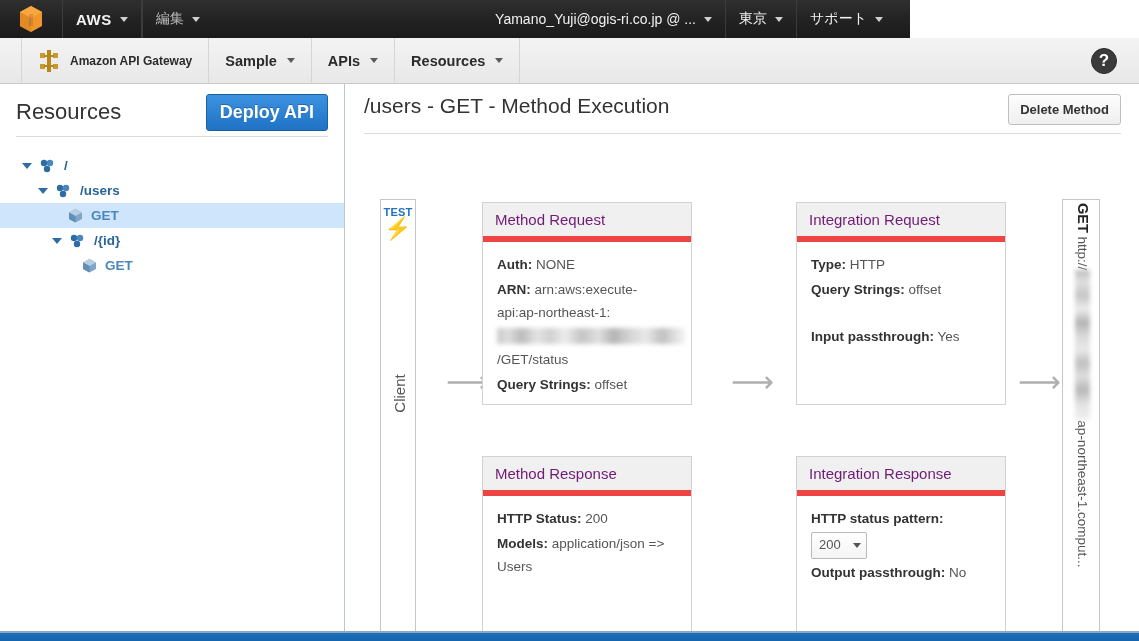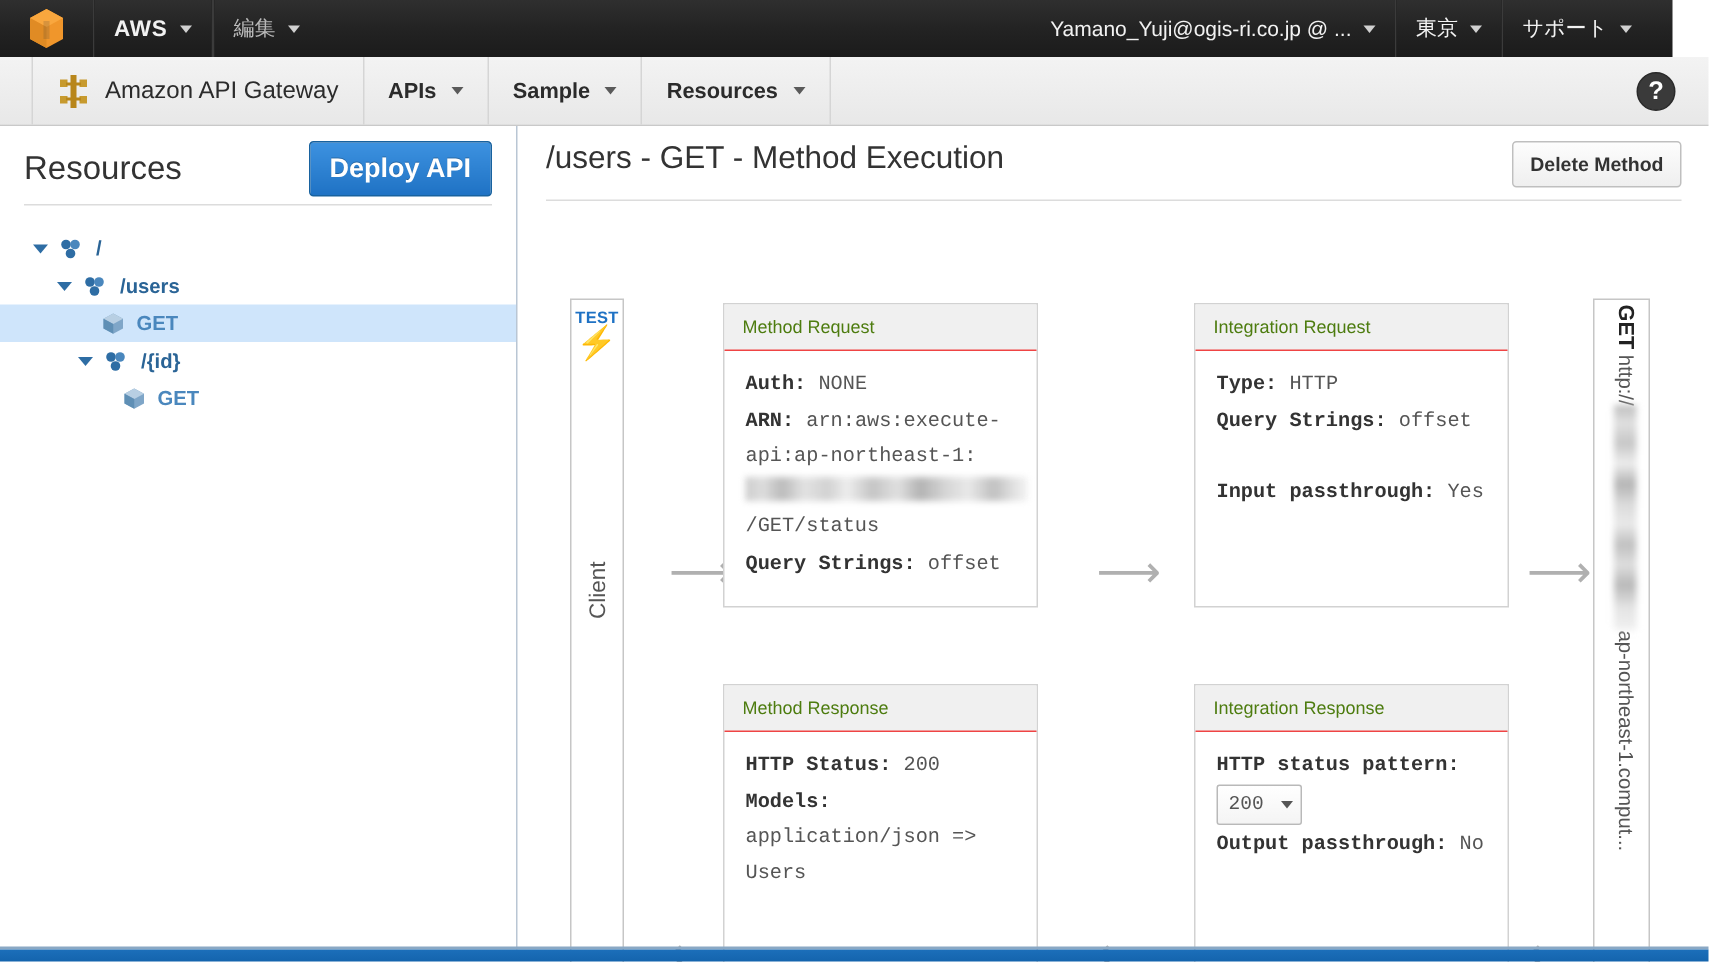--- a/index.html
+++ b/index.html
@@ -9,21 +9,21 @@
     width: 1139px; height: 641px;
     overflow: hidden;
     background: #ffffff;
     font-family: "Liberation Sans", sans-serif;
     -webkit-font-smoothing: antialiased;
   }
 
   
   .aws-topbar {
     position: absolute; top: 0; left: 0;
-    width: 1115px; height: 38px;
+    width: 910px; height: 38px;
     background: linear-gradient(to bottom, #2f2f2f 0%, #232323 50%, #1b1b1b 100%);
     display: flex; align-items: center;
     color: #ffffff;
   }
   .aws-logo-cell {
     width: 62px; height: 38px;
     display: flex; align-items: center; justify-content: center;
   }
   .cube-logo { width: 26px; height: 28px; display:block; }
 
@@ -59,21 +59,21 @@
     width: 1139px; height: 46px;
     background: linear-gradient(to bottom, #f3f3f3 0%, #e8e8e8 100%);
     border-bottom: 1px solid #c9c9c9;
     display: flex; align-items: stretch;
   }
   .svc-left-pad { width: 22px; border-right: 1px solid #d5d5d5;}
   .svc-brand {
     display: flex; align-items: center; gap: 10px;
     padding: 0 16px;
     border-right: 1px solid #d5d5d5;
-    font-size: 16px; font-weight: normal; color: #2b2b2b;
+    font-size: 12px; font-weight: bold; color: #2b2b2b;
     cursor: pointer;
   }
   .apigw-icon { width: 22px; height: 24px; display:block; }
   .svc-item {
     display: flex; align-items: center;
     padding: 0 16px;
     border-right: 1px solid #d5d5d5;
     font-size: 14.5px; font-weight: bold; color: #2b2b2b;
     white-space: nowrap;
     cursor: pointer;
@@ -210,27 +210,27 @@
     font-size: 15px; color: #555;
   }
 
   .box {
     position: absolute;
     background: #ffffff;
     border: 1px solid #d2d2d2;
   }
   .box-head {
     background: #f0f0f0;
-    border-bottom: 1px solid #ef4444;
+    border-bottom: 6px solid #ef4444;
     padding: 8px 12px;
-    font-size: 12px;
-    color: #4d7c0f;
-    cursor: pointer;
-  }
-  .box-body { padding: 11px 14px; font-size: 13.5px; color: #555; line-height: 1.72; font-family: Liberation Mono, monospace; }
+    font-size: 15px;
+    color: #701a75;
+    cursor: pointer;
+  }
+  .box-body { padding: 11px 14px; font-size: 13.5px; color: #555; line-height: 1.72; }
   .kv { margin-bottom: 2px; }
   .kv b { color: #333; font-weight: bold; }
   .kv.gap { margin-top: 24px; }
   .blurred {
     display: inline-block;
     vertical-align: -3px;
     width: 188px; height: 16px;
     background:
       linear-gradient(to right,
         #c9c9c9 0%, #dcdcdc 6%, #b8b8b8 13%, #e2e2e2 21%,
@@ -361,25 +361,25 @@
       <rect x="15" y="4" width="5" height="5" fill="#C79A2E"></rect>
       <rect x="15" y="15" width="5" height="5" fill="#C79A2E"></rect>
       <rect x="6" y="6" width="4" height="2" fill="#B8861B"></rect>
       <rect x="6" y="16" width="4" height="2" fill="#B8861B"></rect>
       <rect x="12" y="6" width="4" height="2" fill="#B8861B"></rect>
       <rect x="12" y="16" width="4" height="2" fill="#B8861B"></rect>
     </svg>
     <span>Amazon API Gateway</span>
   </div>
   <div class="svc-item">
+    <span>Sample</span>
+    <span class="svc-caret"></span>
+  </div>
+  <div class="svc-item">
     <span>APIs</span>
-    <span class="svc-caret"></span>
-  </div>
-  <div class="svc-item">
-    <span>Sample</span>
     <span class="svc-caret"></span>
   </div>
   <div class="svc-item">
     <span>Resources</span>
     <span class="svc-caret"></span>
   </div>
   <div class="svc-spacer"></div>
   <div class="help-wrap">
     <div class="help-icon">
       <span>?</span>

